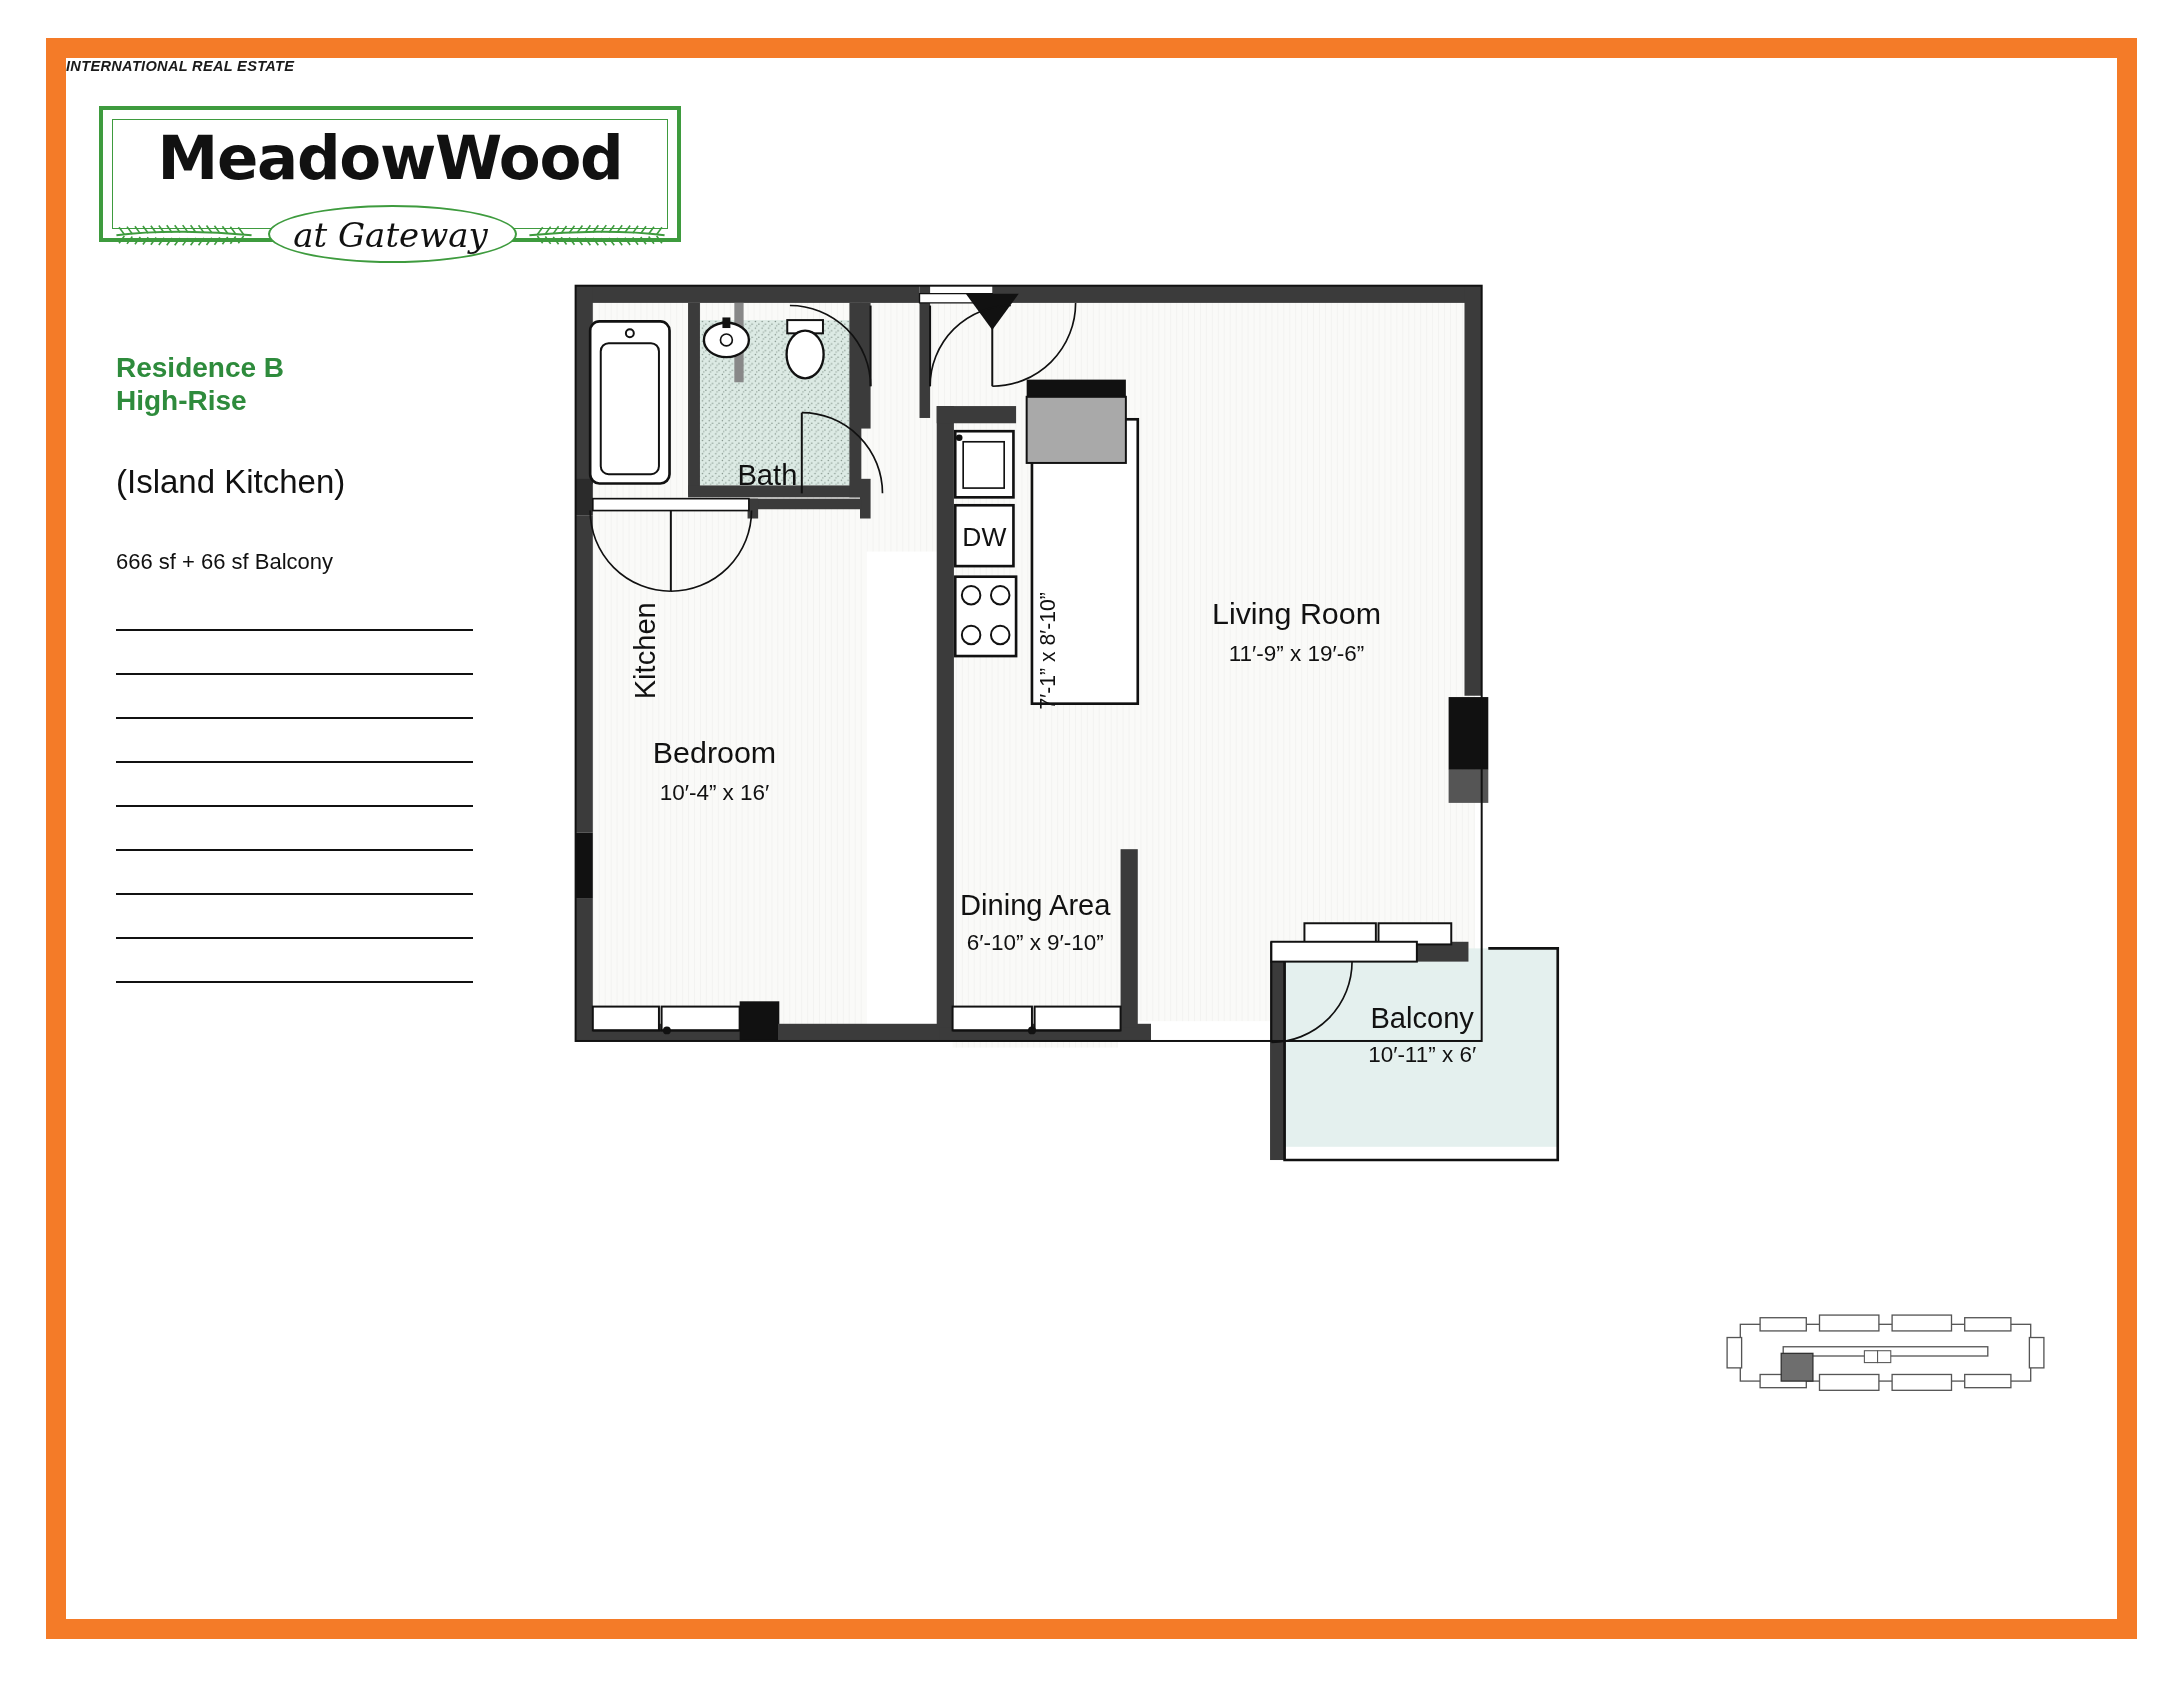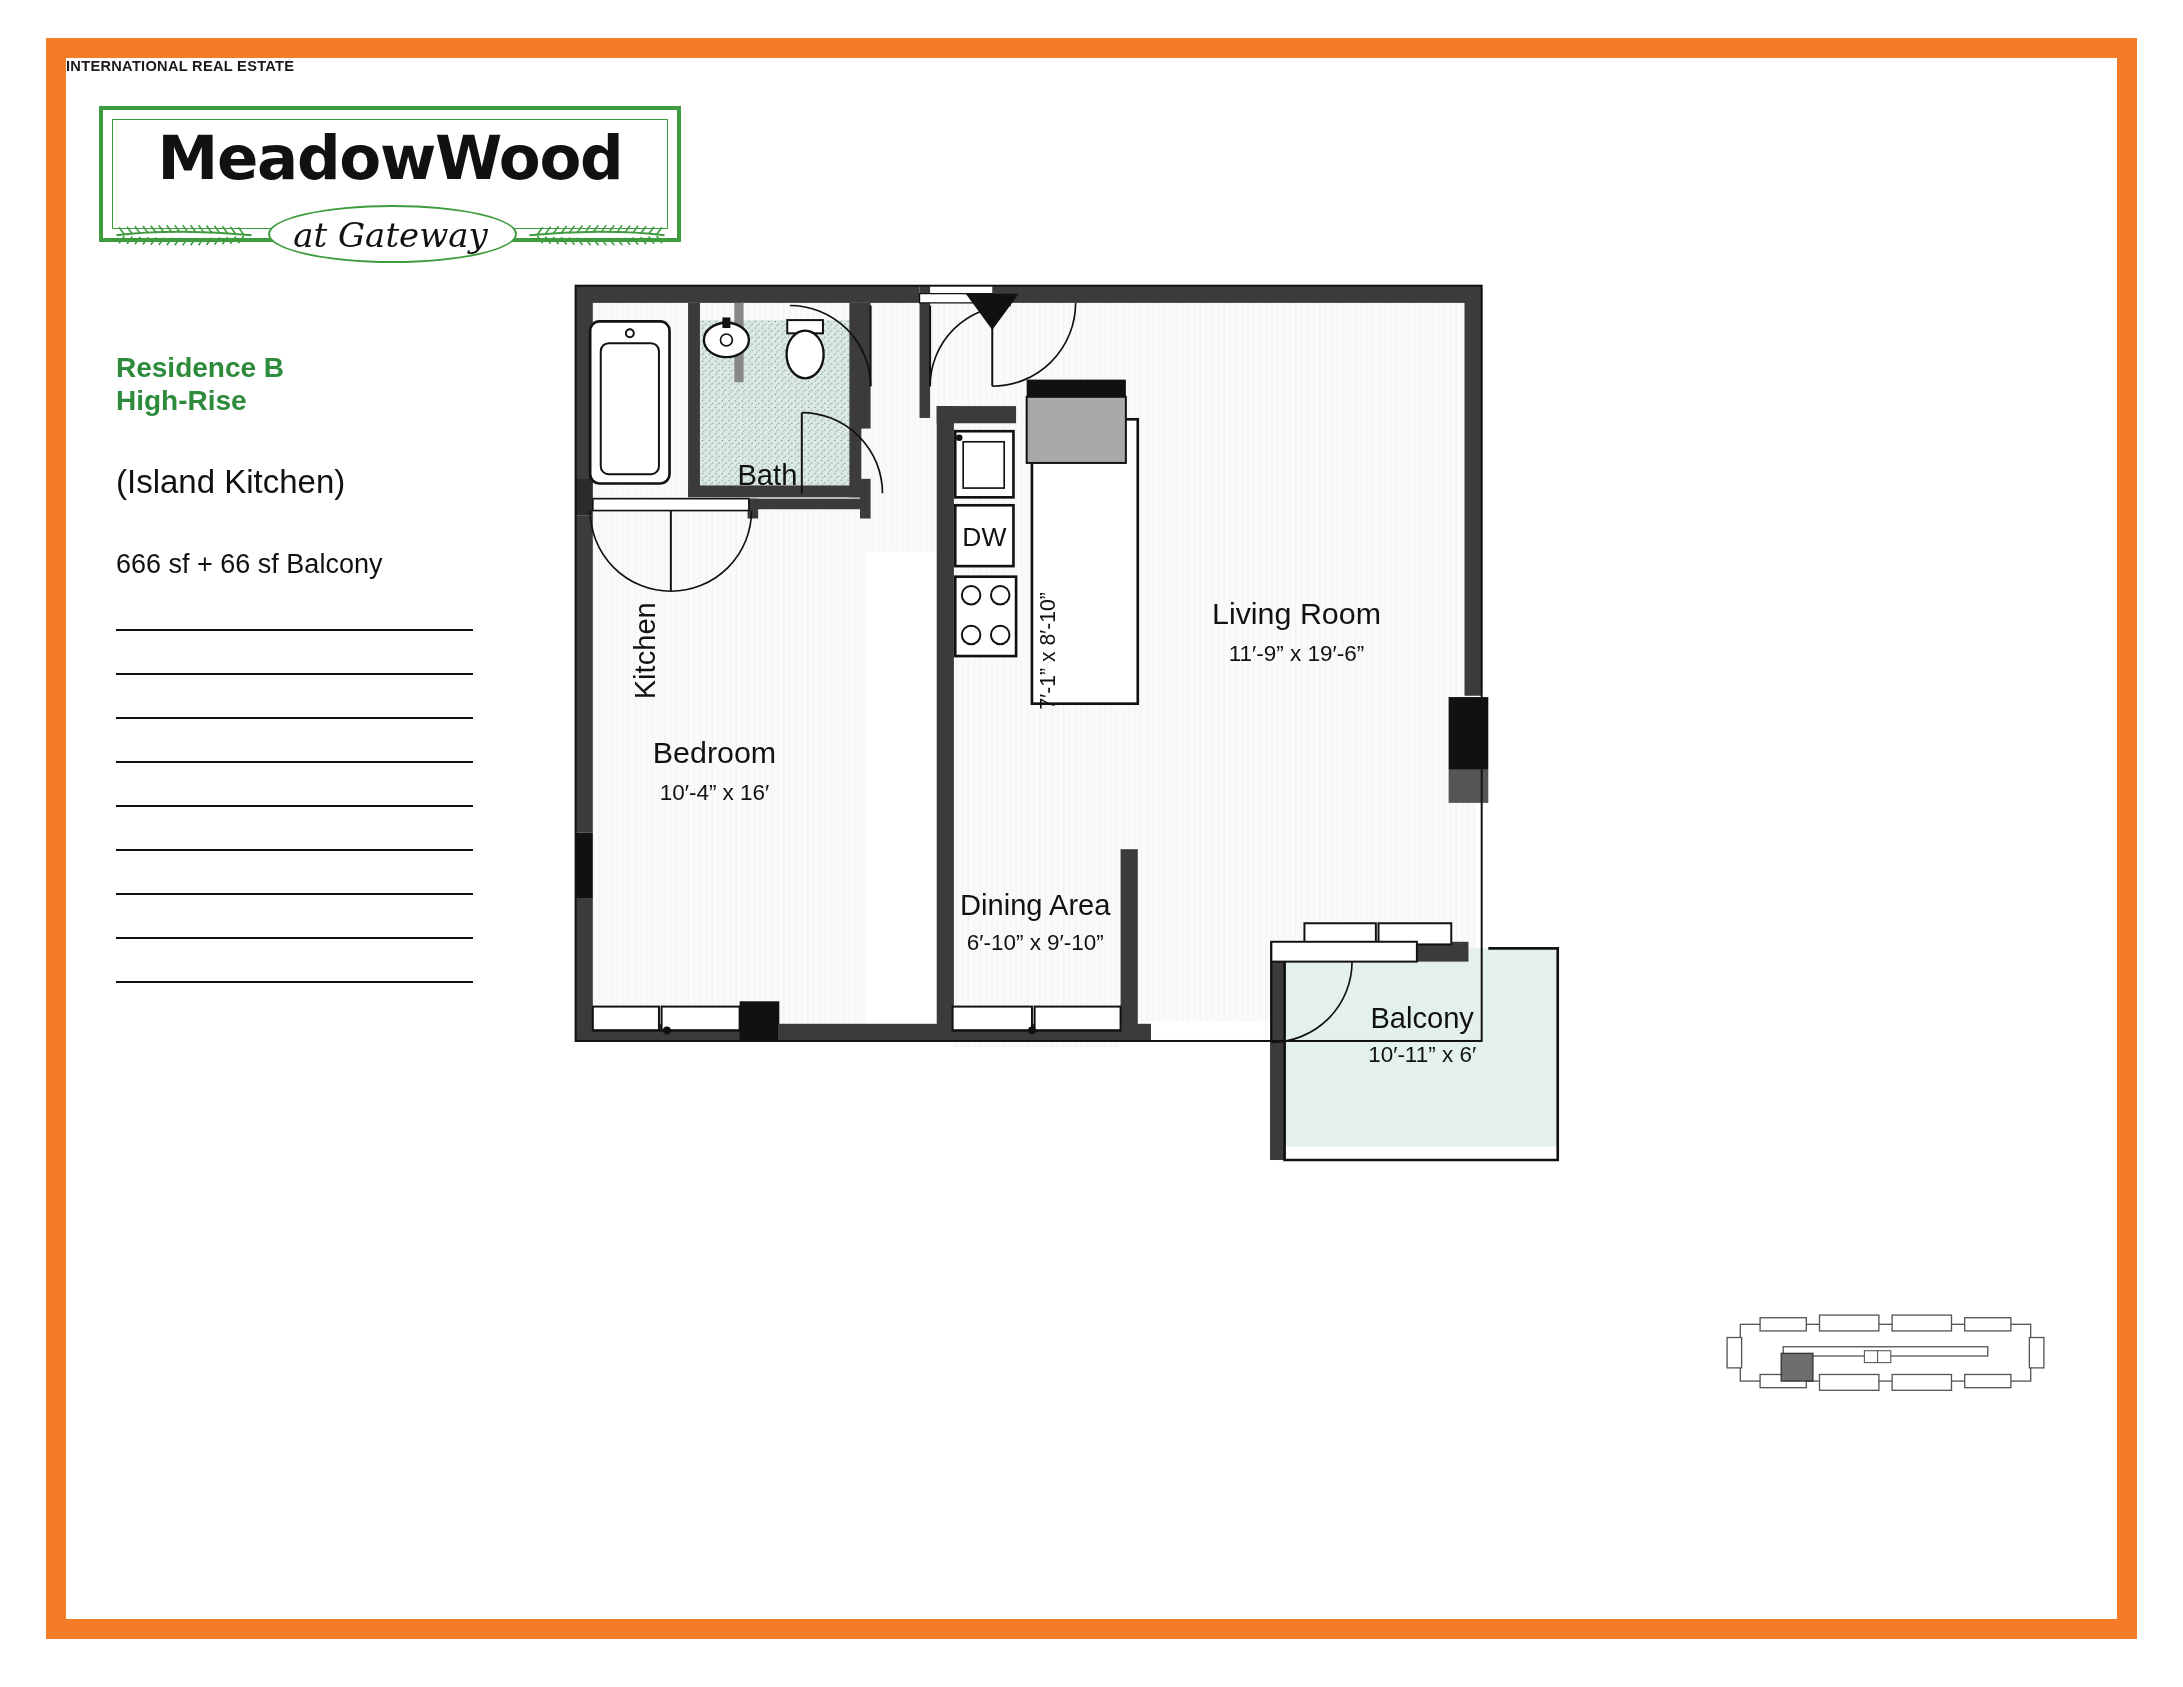--- a/index.html
+++ b/index.html
@@ -14,20 +14,21 @@
   #page-frame{
     position:absolute; left:46px; top:38px; width:2091px; height:1601px;
     border:20px solid #F47B28;
     background:#ffffff;
     box-sizing:border-box;
   }
   #header-tag{
     position:absolute; left:66px; top:58px;
     font-size:14.6px; font-weight:bold; letter-spacing:0.3px;
     color:#1a1a1a;
+    font-style:italic;
   }
   
   #logo{
     position:absolute; left:99px; top:106px; width:582px; height:159px;padding-left:41px;
   }
   #logo-box{
     position:absolute; left:0; top:0; width:582px; height:136px;
     border:4.6px solid #3E9B3E;
     box-sizing:border-box;
     background:#fff;
@@ -65,21 +66,21 @@
     position:absolute; left:116px; top:351px;
     font-size:28px; font-weight:bold; color:#2E8B3C; line-height:1.18;
     font-family:"Liberation Sans", sans-serif;
   }
   #res-sub{
     position:absolute; left:116px; top:463px;
     font-size:33px; color:#111;
   }
   #res-area{
     position:absolute; left:116px; top:549px;
-    font-size:27px; color:#111;
+    font-size:22px; color:#111;
   }
   #rule-lines{
     position:absolute; left:116px; top:629px; width:357px;
   }
   .rule{
     width:357px; height:0; border-top:2px solid #111; margin-bottom:42px;
   }
   
   #plan{
     position:absolute; left:569px; top:280px; width:1164px; height:1059px;

